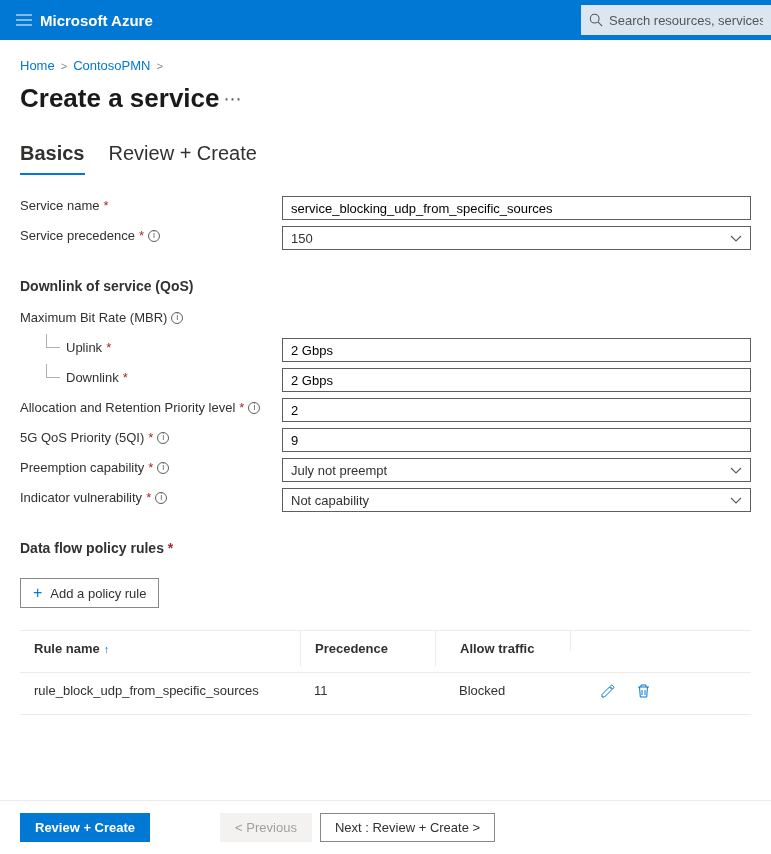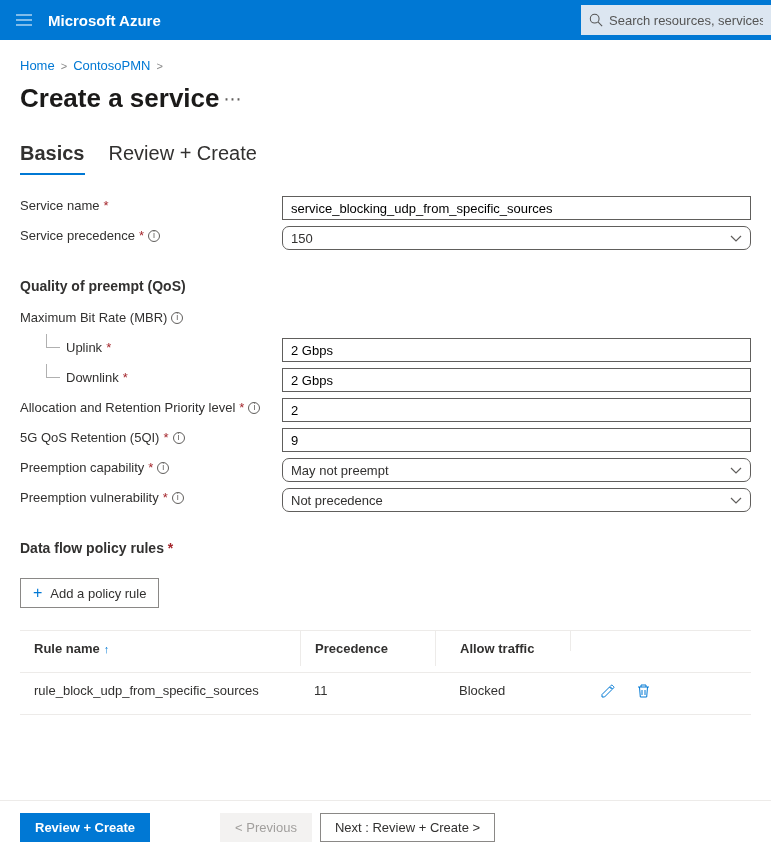--- a/index.html
+++ b/index.html
@@ -1,19 +1,19 @@
 <!DOCTYPE html>
 <html><head>
 <meta charset="utf-8">
 <style>
   * { box-sizing: border-box; }
   html, body { margin: 0; padding: 0; font-family: "Segoe UI", Arial, sans-serif; font-size: 13px; color: #323130; background: #fff; }
   .topbar { background: #0078d4; color: #fff; height: 40px; display: flex; align-items: center; padding: 0 8px; }
   .hamburger { width: 32px; height: 40px; display: flex; align-items: center; justify-content: center; cursor: pointer; }
-  .brand { font-size: 15px; font-weight: 600; margin-left: 8px; flex: 0 0 auto; }
+  .brand { font-size: 15px; font-weight: 600; flex: 0 0 auto; }
   .spacer { flex: 1; }
   .search-wrap { background: #dce6f1; height: 30px; width: 190px; display: flex; align-items: center; padding: 0 8px; color: #555; border-radius: 0; margin-right: -8px; }
   .search-wrap svg { flex-shrink: 0; }
   .search-wrap span { margin-left: 6px; white-space: nowrap; overflow: hidden; }
   .page { padding: 12px 20px 70px 20px; }
   .breadcrumb { font-size: 13px; color: #0078d4; margin: 6px 0 10px 0; display: flex; align-items: center; gap: 6px; }
   .breadcrumb a { color: #0078d4; text-decoration: none; cursor: pointer; }
   .bc-sep { color: #888; font-size: 11px; }
   .title-row { display: flex; align-items: center; gap: 4px; margin: 0 0 28px 0; }
   h1 { font-size: 26px; font-weight: 600; margin: 0; color: #1b1a19; }
@@ -22,21 +22,21 @@
   .tab { padding: 0 0 8px 0; cursor: pointer; font-size: 20px; color: #323130; }
   .tab.selected { font-weight: 600; border-bottom: 2px solid #0078d4; }
   .form-row { display: flex; align-items: flex-start; min-height: 28px; margin-bottom: 2px; }
   .form-label { width: 262px; padding: 2px 0; display: flex; align-items: center; gap: 4px; font-size: 13px; }
   .form-label.sub { padding-left: 46px; position: relative; }
   .tree-tick { position: absolute; left: 26px; top: -4px; width: 14px; height: 14px; border-left: 1px solid #b0b0b0; border-bottom: 1px solid #b0b0b0; }
   .req { color: #a4262c; }
   .info-icon { width: 12px; height: 12px; border: 1px solid #605e5c; border-radius: 50%; display: inline-flex; align-items: center; justify-content: center; font-size: 9px; color: #605e5c; line-height: 1; cursor: default; }
   .form-control { flex: 1; }
   .form-control input, .form-control .select { width: 100%; height: 24px; border: 1px solid #605e5c; padding: 0 8px; font-size: 13px; font-family: inherit; background: #fff; }
-  .form-control .select { display: flex; align-items: center; justify-content: space-between; cursor: pointer; border-radius: 7px; }
+  .form-control .select { display: flex; align-items: center; justify-content: space-between; cursor: pointer; }
   .select .chev { color: #605e5c; }
   .section-h { font-size: 14px; font-weight: 700; margin: 24px 0 14px 0; }
   .add-btn { display: inline-flex; align-items: center; gap: 8px; border: 1px solid #8a8886; padding: 6px 12px; font-size: 13px; cursor: pointer; background: #fff; margin-top: 8px; }
   .plus { color: #0078d4; font-size: 16px; line-height: 1; }
   .table { margin-top: 22px; border-top: 1px solid #edebe9; }
   .thead, .trow { display: flex; align-items: flex-start; min-height: 42px; border-bottom: 1px solid #edebe9; }
   .thead { font-weight: 600; font-size: 13px; }
   .th, .td { padding: 10px 14px; }
   .c1 { flex: 0 0 280px; }
   .c2 { flex: 0 0 135px; border-left: 1px solid #edebe9; }
@@ -110,21 +110,21 @@
     <div class="form-control">
       <div class="select">
         <span>150</span>
         <span class="chev"><svg width="12" height="8" viewBox="0 0 12 8">
               <path d="M1 1l5 5 5-5" fill="none" stroke="#605e5c" stroke-width="1.2"></path>
             </svg></span>
       </div>
     </div>
   </div>
 
-  <div class="section-h">Quality of preempt (QoS)</div>
+  <div class="section-h">Downlink of service (QoS)</div>
 
   <div class="form-row">
     <div class="form-label">
       <span>Maximum Bit Rate (MBR)</span>
       <span class="info-icon">i</span>
     </div>
     <div class="form-control"></div>
   </div>
 
   <div class="form-row">
@@ -155,54 +155,54 @@
         <span class="req">*</span>
       <span class="info-icon">i</span>
     </div>
     <div class="form-control">
       <input type="text" value="2" style="">
     </div>
   </div>
 
   <div class="form-row">
     <div class="form-label">
-      <span>5G QoS Retention (5QI)</span>
+      <span>5G QoS Priority (5QI)</span>
         <span class="req">*</span>
       <span class="info-icon">i</span>
     </div>
     <div class="form-control">
       <input type="text" value="9" style="">
     </div>
   </div>
 
   <div class="form-row">
     <div class="form-label">
       <span>Preemption capability</span>
         <span class="req">*</span>
       <span class="info-icon">i</span>
     </div>
     <div class="form-control">
       <div class="select">
-        <span>May not preempt</span>
+        <span>July not preempt</span>
         <span class="chev"><svg width="12" height="8" viewBox="0 0 12 8">
               <path d="M1 1l5 5 5-5" fill="none" stroke="#605e5c" stroke-width="1.2"></path>
             </svg></span>
       </div>
     </div>
   </div>
 
   <div class="form-row">
     <div class="form-label">
-      <span>Preemption vulnerability</span>
+      <span>Indicator vulnerability</span>
         <span class="req">*</span>
       <span class="info-icon">i</span>
     </div>
     <div class="form-control">
       <div class="select">
-        <span>Not precedence</span>
+        <span>Not capability</span>
         <span class="chev"><svg width="12" height="8" viewBox="0 0 12 8">
               <path d="M1 1l5 5 5-5" fill="none" stroke="#605e5c" stroke-width="1.2"></path>
             </svg></span>
       </div>
     </div>
   </div>
 
   <div class="section-h">
     <span>Data flow policy rules</span> <span class="req">*</span>
   </div>

